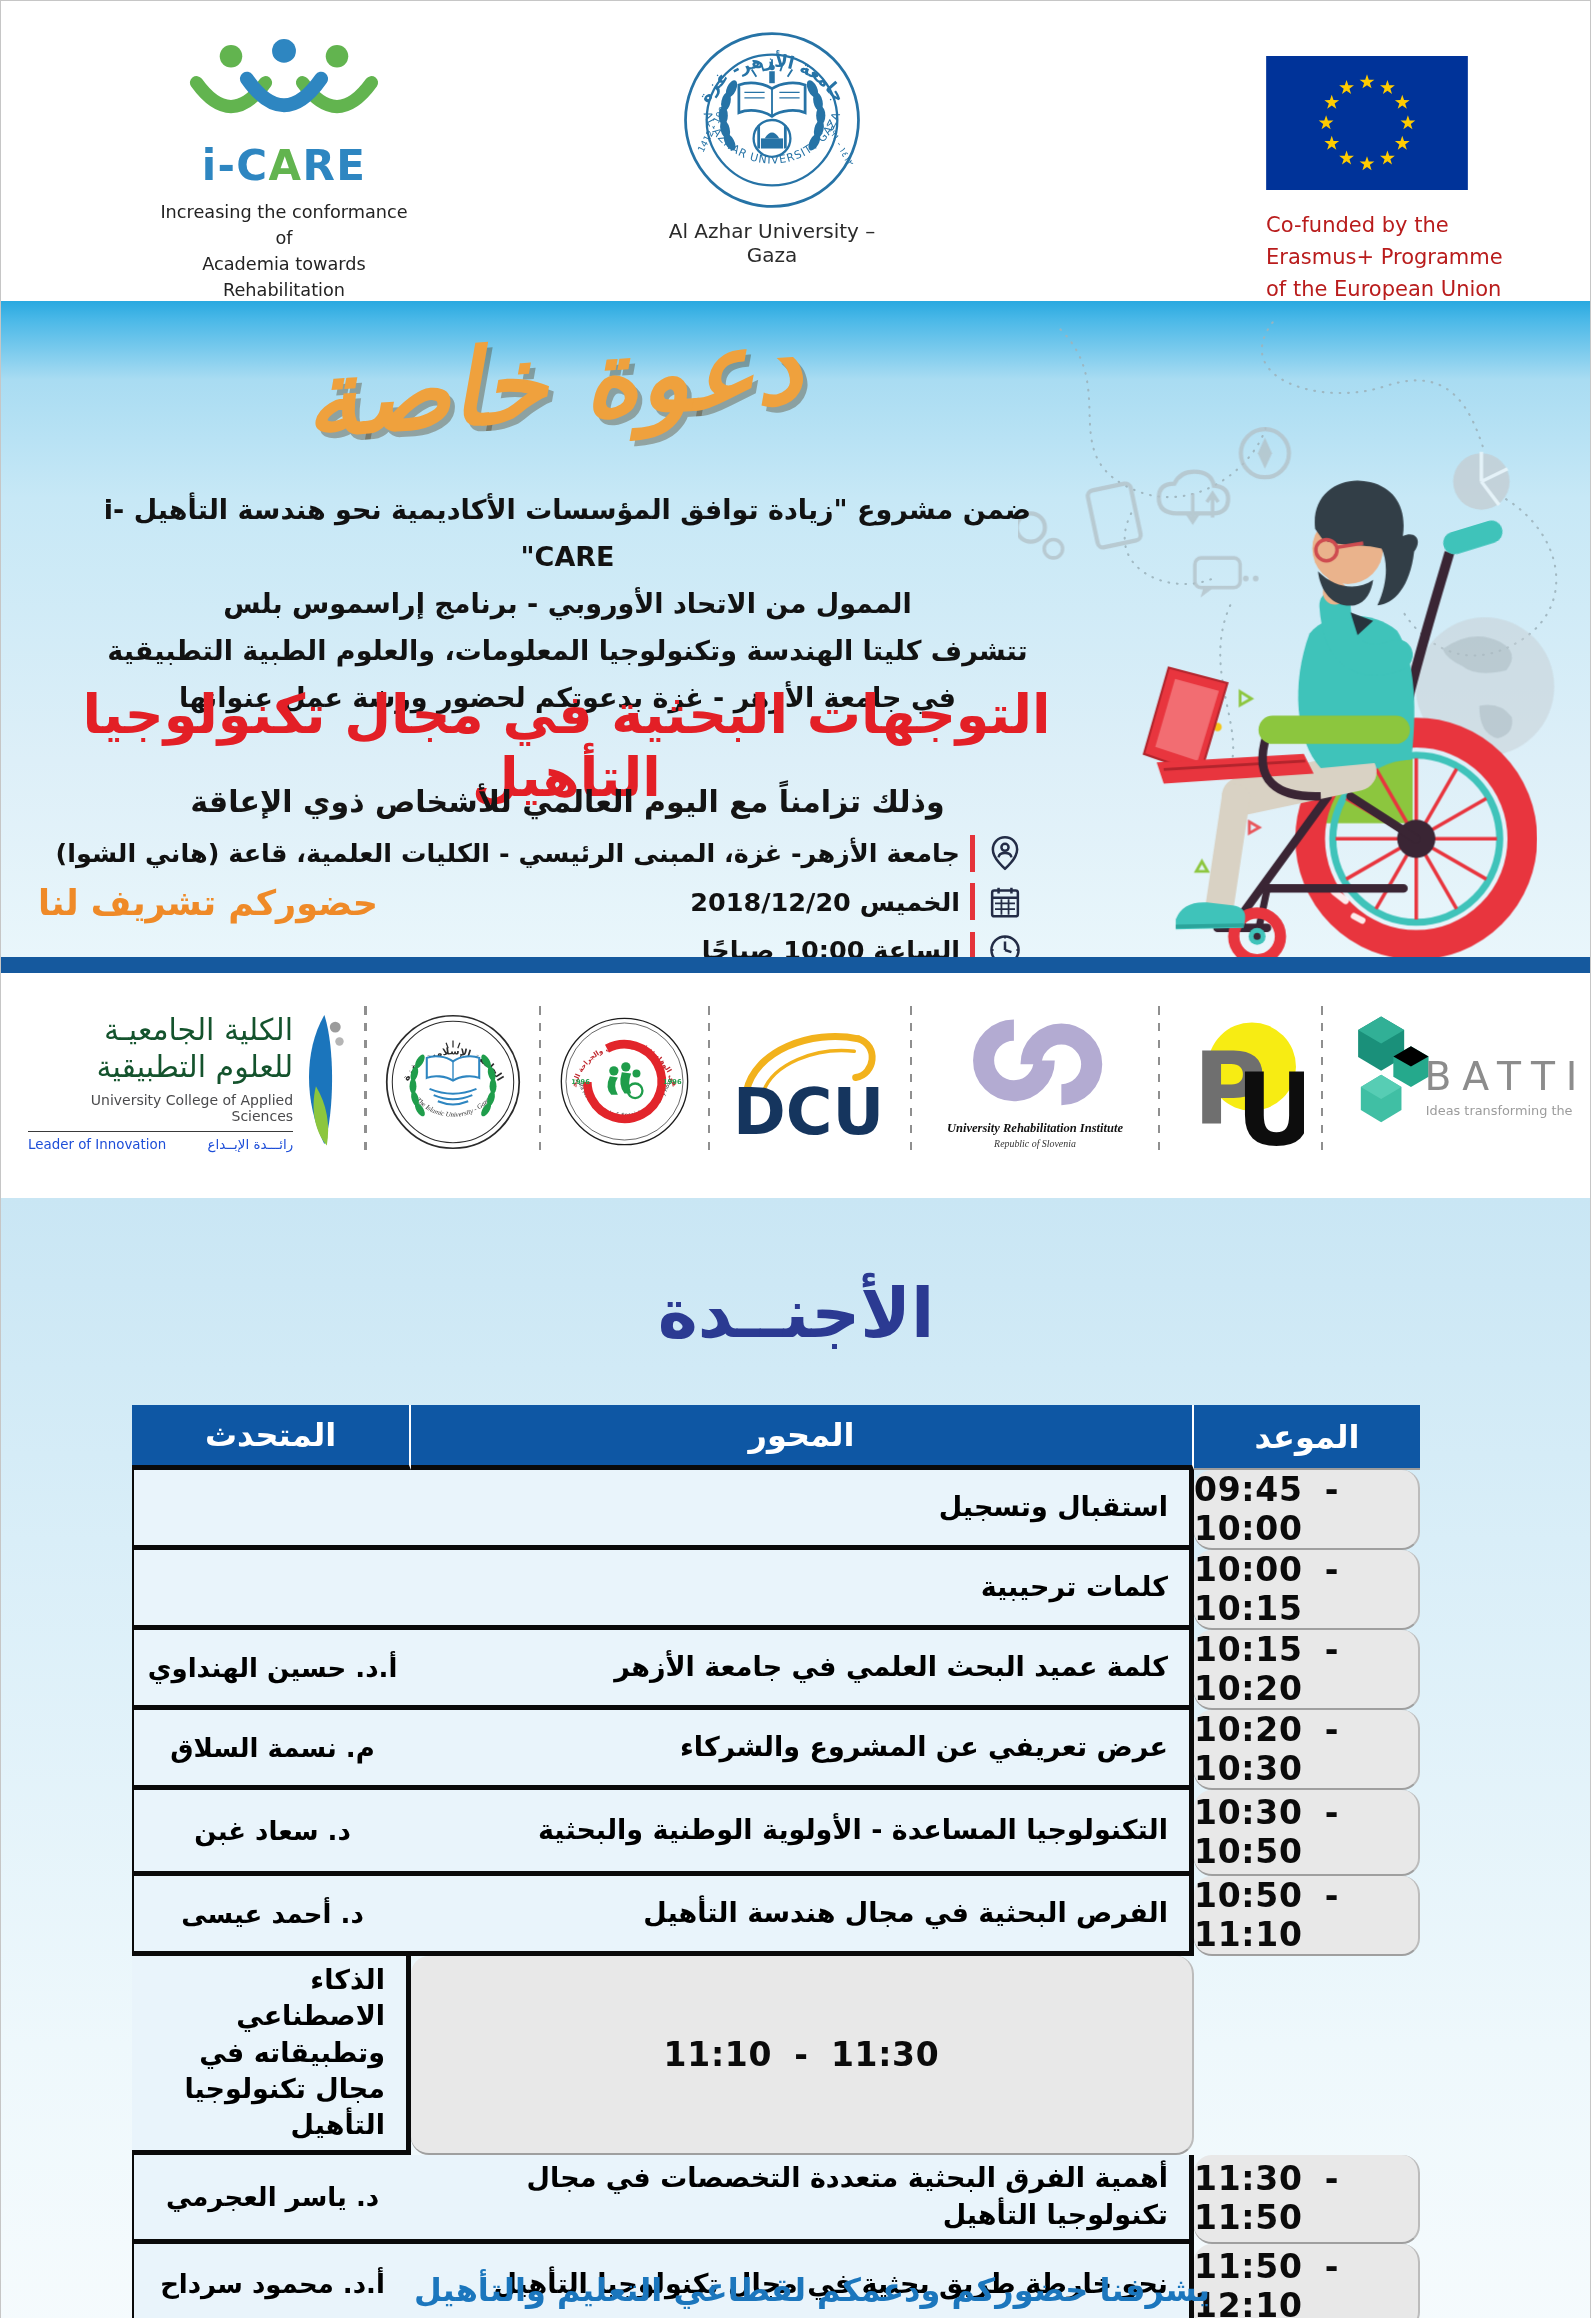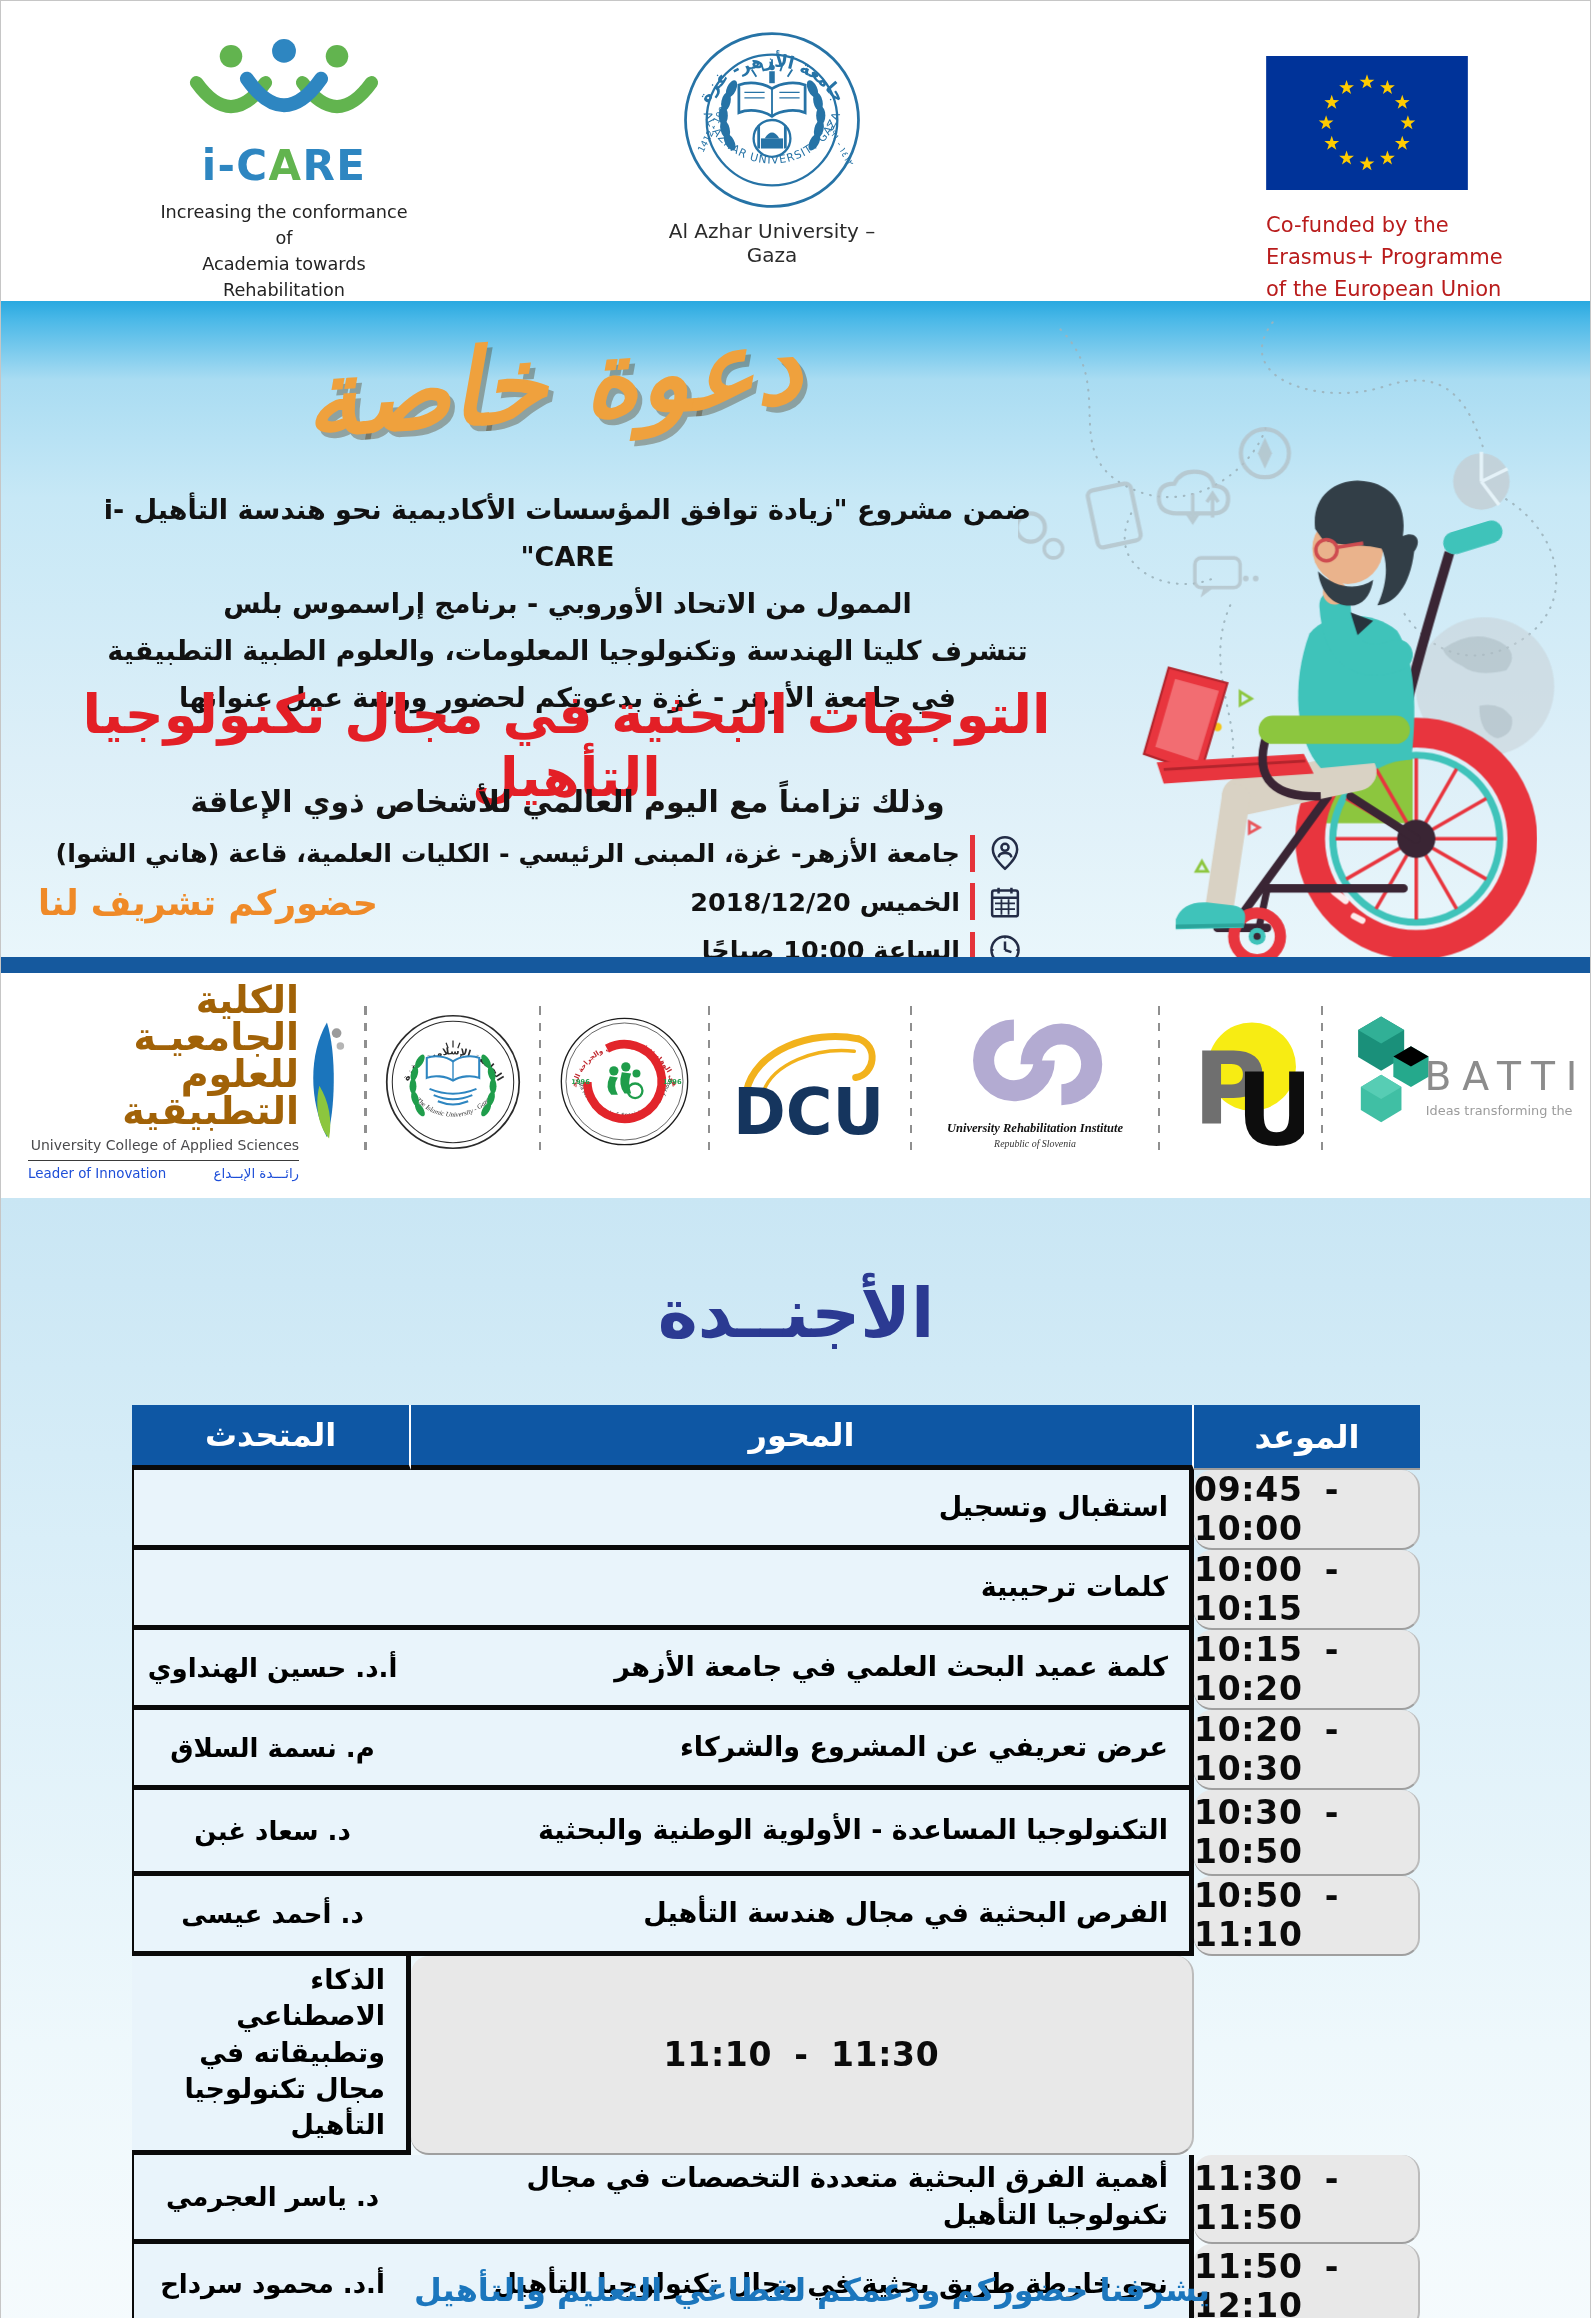--- a/index.html
+++ b/index.html
@@ -36,21 +36,21 @@
   .hero-art{position:absolute;right:0;top:0;width:573px;height:656px;}
   
   .bar{position:absolute;left:0;top:956px;width:1590px;height:15.6px;background:#15599e;}
   .partners{position:absolute;left:0;top:972px;width:1590px;height:217px;background:#fff;
             display:flex;align-items:center;justify-content:center;}
   .partner{padding:0 17px;display:flex;flex-direction:column;align-items:center;justify-content:center;}
   .psep{width:2.1px;height:152px;flex:0 0 2.1px;
         background-image:repeating-linear-gradient(180deg,#8f8f8f 0 8.5px,transparent 8.5px 17px);}
   .ucas{flex-direction:row;align-items:center;}
   .ucas-text{text-align:right;direction:rtl;margin-left:10px;}
-  .ucas-ar{font-size:38px;font-weight:bold;color:#a16207;line-height:37px;}
+  .ucas-ar{font-size:30px;font-weight:normal;color:#14532d;line-height:37px;}
   .ucas-en{font-size:14px;color:#4a4a4c;margin-top:7px;direction:ltr;}
   .ucas-div{border-top:1.4px solid #3a3a3a;margin:7px 0 4.2px 0;}
   .ucas-bottom{display:flex;justify-content:space-between;direction:ltr;font-size:13.4px;color:#1d4ed8;}
   .uri-blk,.batti-blk{text-align:center;}
   
   .agenda{position:absolute;left:0;top:1189px;width:1590px;height:1365px;
           background:linear-gradient(180deg,#c9e6f4 0%,#d9eef8 25%,#eef8fc 62%,#fbfdfe 100%);margin-top:8px;}
   .agenda-title{position:absolute;left:0;top:76px;width:100%;text-align:center;direction:rtl;
           font-size:68px;font-weight:bold;color:#2b3a92;}
   .atable{position:absolute;left:131px;top:207px;width:1288px;}

